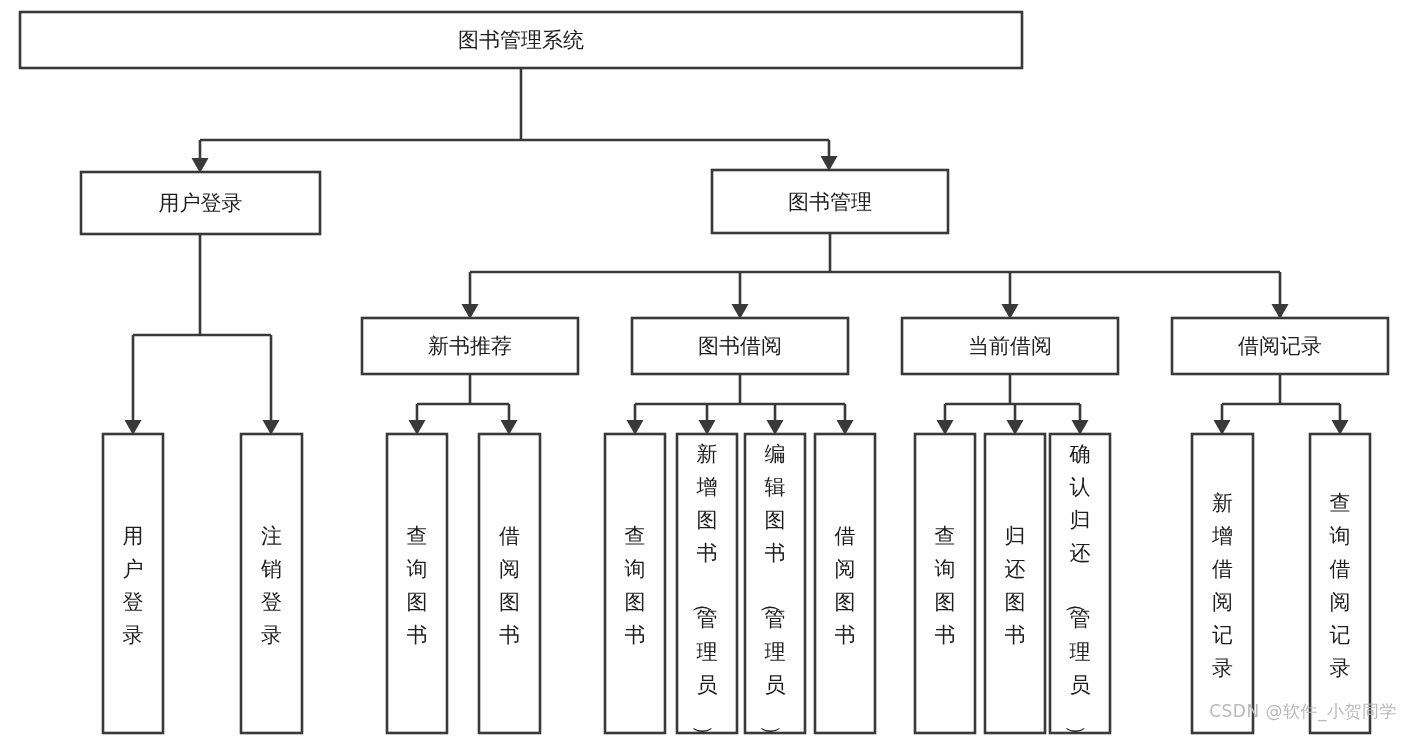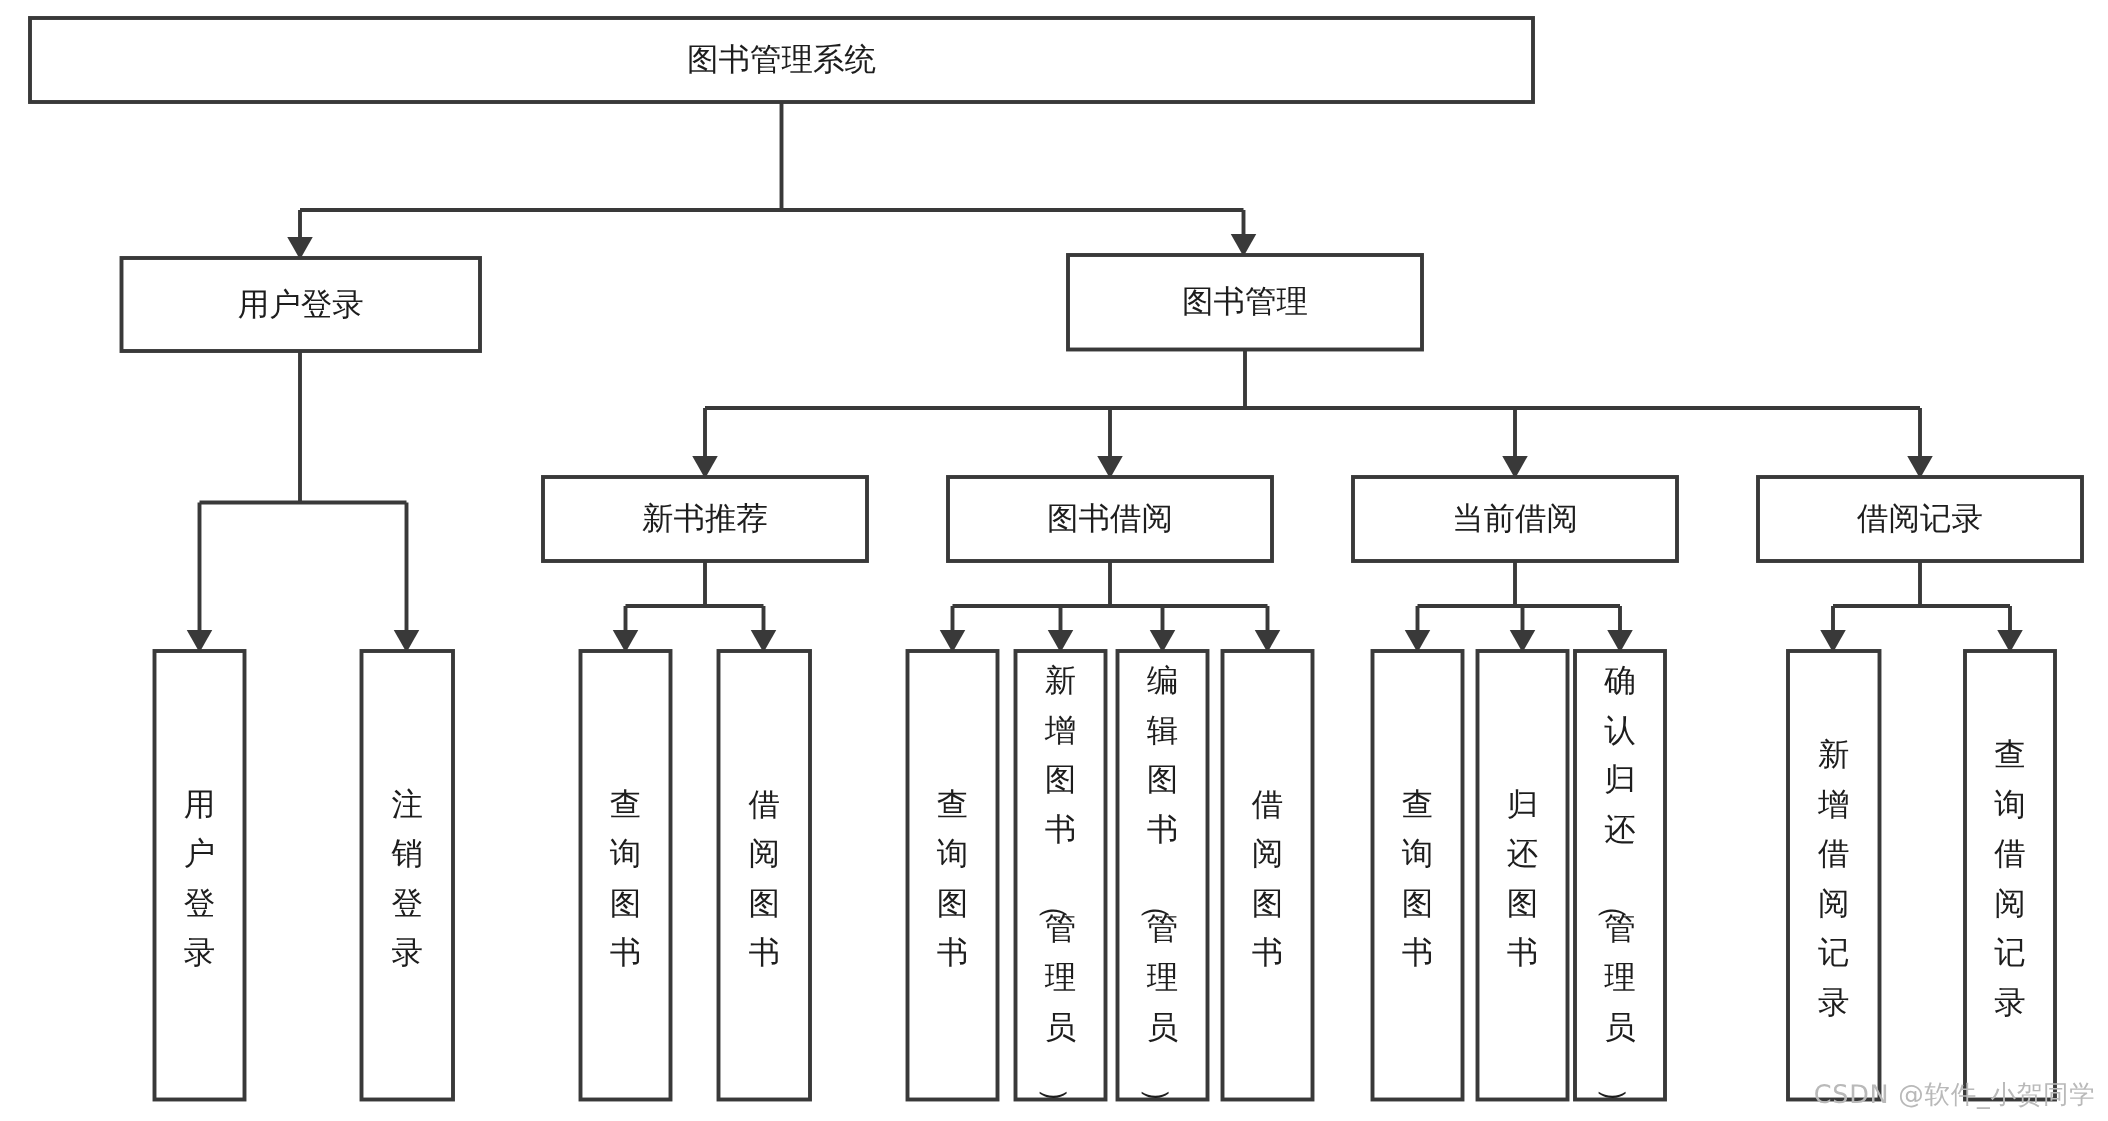--- a/index.html
+++ b/index.html
@@ -43,21 +43,21 @@
     fill: none;
     stroke-linecap: butt;
   }
   .arrow-head {
     fill: #393939;
     stroke: none;
   }
   .watermark {
     position: absolute;
     right: 8px;
-    bottom: 6px;
+    bottom: 24px;
     font-family: "DejaVu Sans", "Liberation Sans", sans-serif;
     font-size: 17px;
     color: #b9b9b9;
     letter-spacing: 0.5px;
     white-space: nowrap;
     user-select: none;
   }
 </style>
 </head>
 <body>

